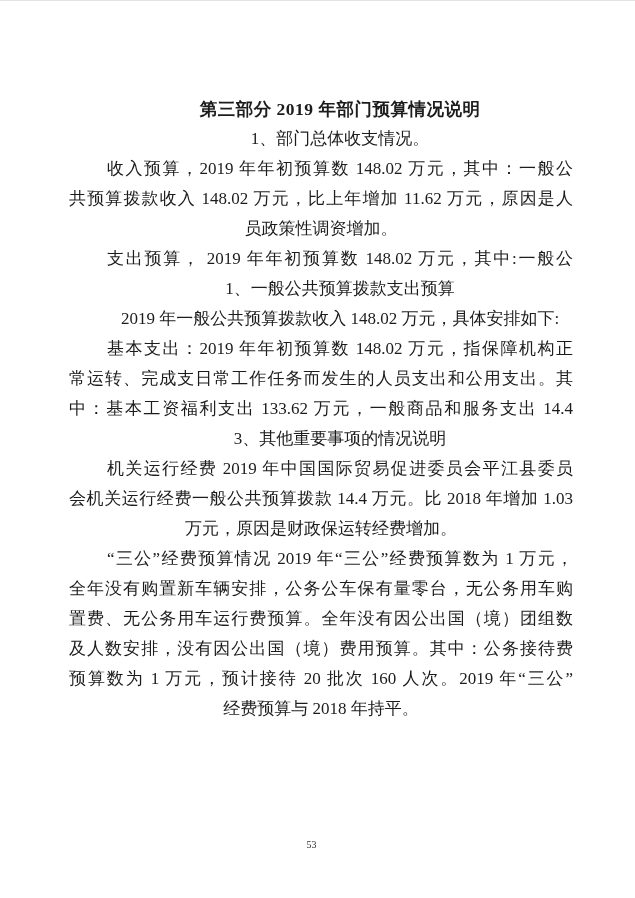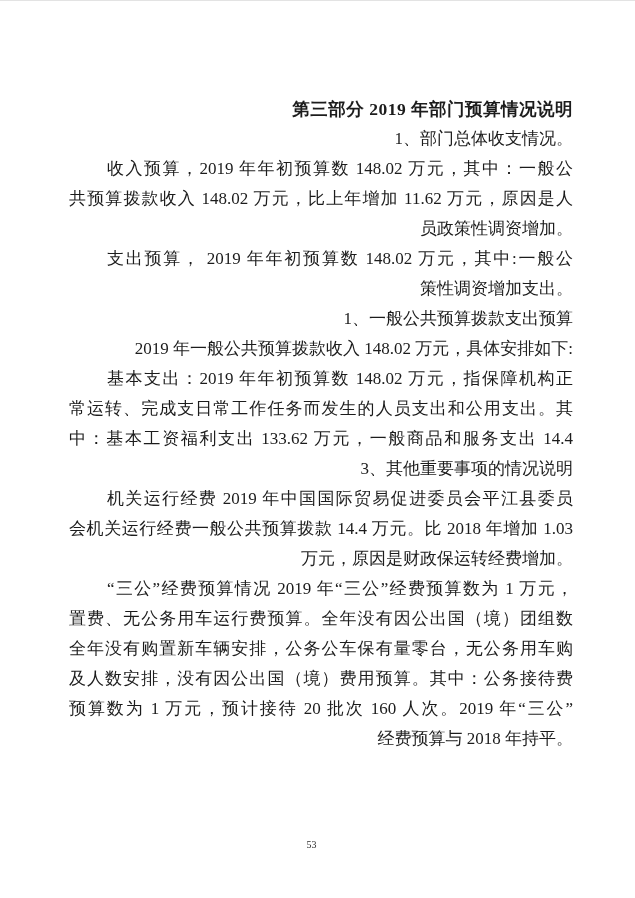--- a/index.html
+++ b/index.html
@@ -21,21 +21,21 @@
     font-family: "Liberation Serif", "DejaVu Serif", serif;
     color: #1c1c1c;
   }
   .doc-body { width: 100%; }
   .line {
     font-size: 17px;
     line-height: 30px;
     height: 30px;
     white-space: normal;
     overflow: visible;
-    text-align: right;
+    text-align: center;
   }
   .line.justify {
     text-align: justify;
     text-align-last: justify;
   }
   .line.indent {
     text-indent: 38px;
   }
   .line.title {
     font-weight: bold;
@@ -58,31 +58,30 @@
 <body>
 
 <div class="page">
   <div class="doc-body" id="doc-body">
       <div class="line title indent">第三部分 2019 年部门预算情况说明</div>
       <div class="line indent">1、部门总体收支情况。</div>
       <div class="line indent justify">收入预算，2019 年年初预算数 148.02 万元，其中：一般公</div>
       <div class="line justify">共预算拨款收入 148.02 万元，比上年增加 11.62 万元，原因是人</div>
       <div class="line">员政策性调资增加。</div>
       <div class="line indent justify">支出预算， 2019 年年初预算数 148.02 万元，其中:一般公</div>
-      <div class="line">策性调资增加支出。</div>
       <div class="line indent">1、一般公共预算拨款支出预算</div>
       <div class="line indent">2019 年一般公共预算拨款收入 148.02 万元，具体安排如下:</div>
       <div class="line indent justify">基本支出：2019 年年初预算数 148.02 万元，指保障机构正</div>
       <div class="line justify">常运转、完成支日常工作任务而发生的人员支出和公用支出。其</div>
       <div class="line justify">中：基本工资福利支出 133.62 万元，一般商品和服务支出 14.4</div>
       <div class="line indent">3、其他重要事项的情况说明</div>
       <div class="line indent justify">机关运行经费 2019 年中国国际贸易促进委员会平江县委员</div>
       <div class="line justify">会机关运行经费一般公共预算拨款 14.4 万元。比 2018 年增加 1.03</div>
       <div class="line">万元，原因是财政保运转经费增加。</div>
       <div class="line indent justify">“三公”经费预算情况 2019 年“三公”经费预算数为 1 万元，</div>
+      <div class="line justify">全年没有购置新车辆安排，公务公车保有量零台，无公务用车购</div>
       <div class="line justify">置费、无公务用车运行费预算。全年没有因公出国（境）团组数</div>
-      <div class="line justify">全年没有购置新车辆安排，公务公车保有量零台，无公务用车购</div>
       <div class="line justify">及人数安排，没有因公出国（境）费用预算。其中：公务接待费</div>
       <div class="line justify">预算数为 1 万元，预计接待 20 批次 160 人次。2019 年“三公”</div>
       <div class="line">经费预算与 2018 年持平。</div>
     </div>
   <div class="footer">53</div>
 </div>
 
 </body></html>

